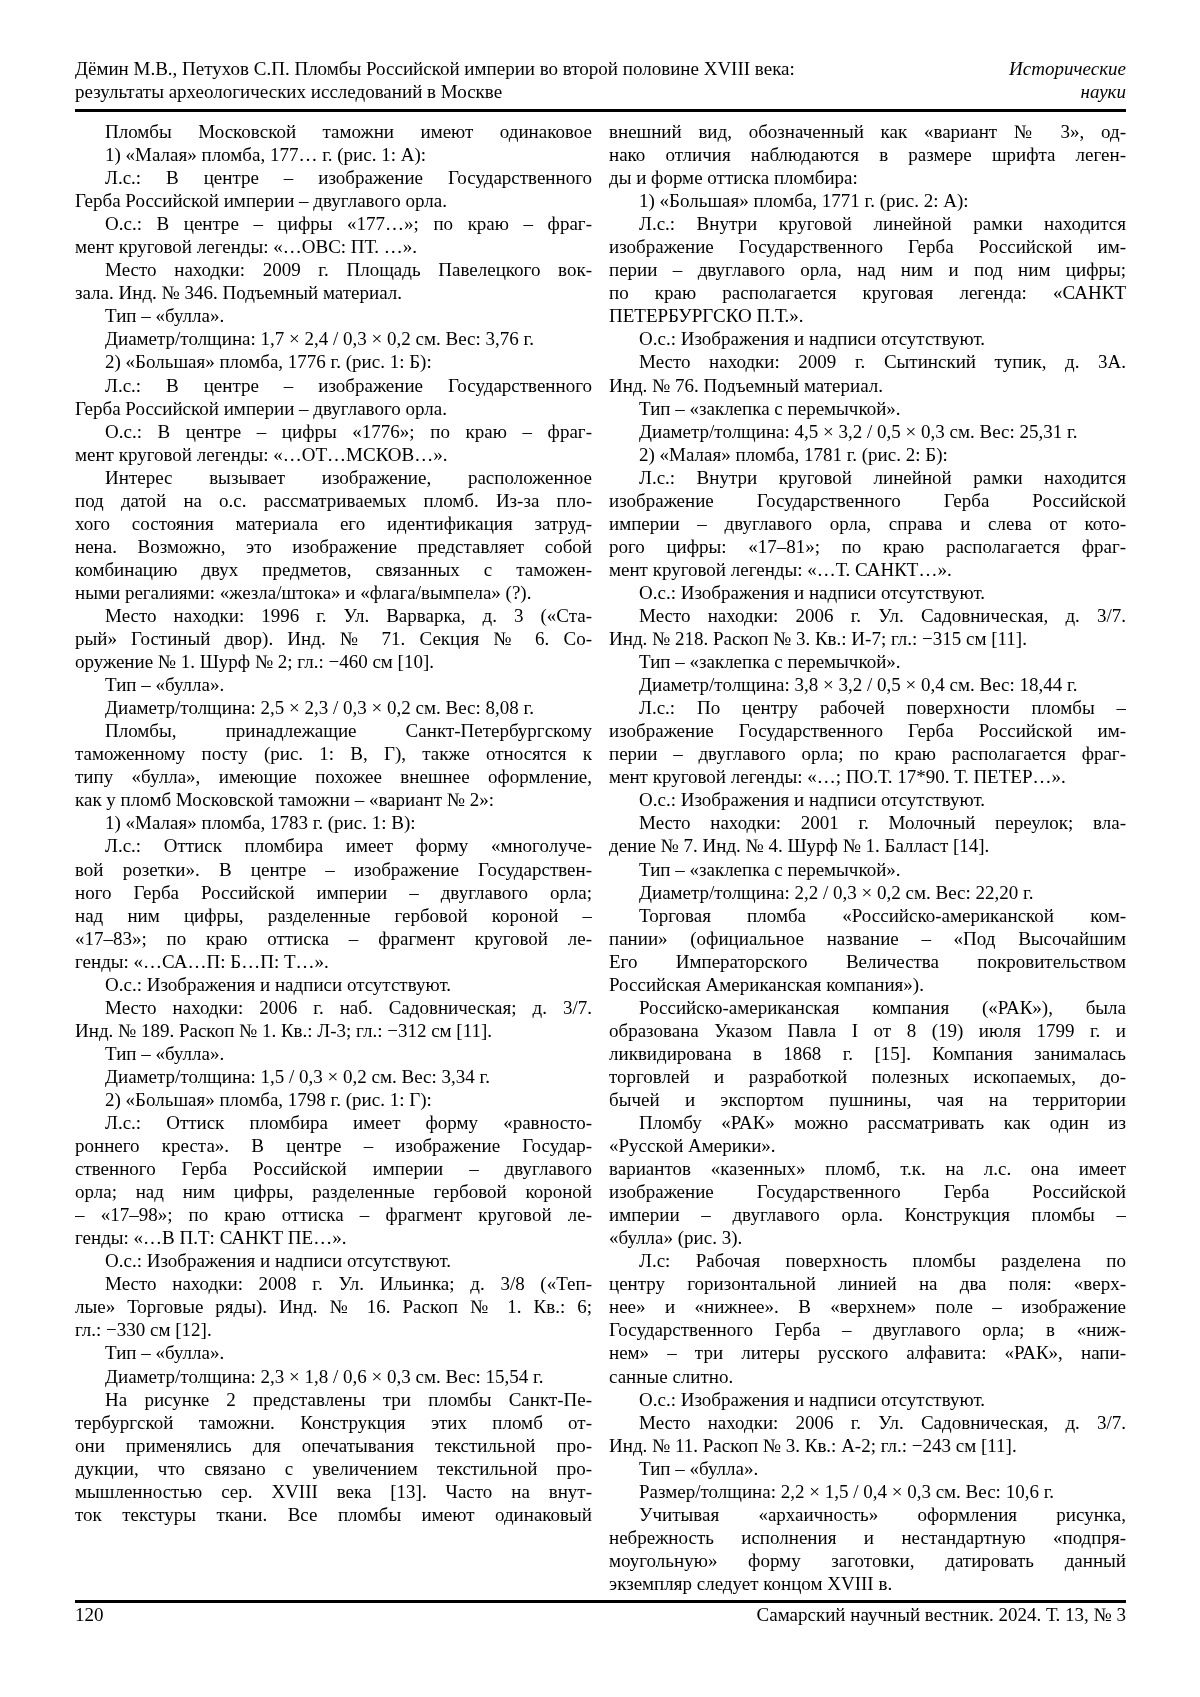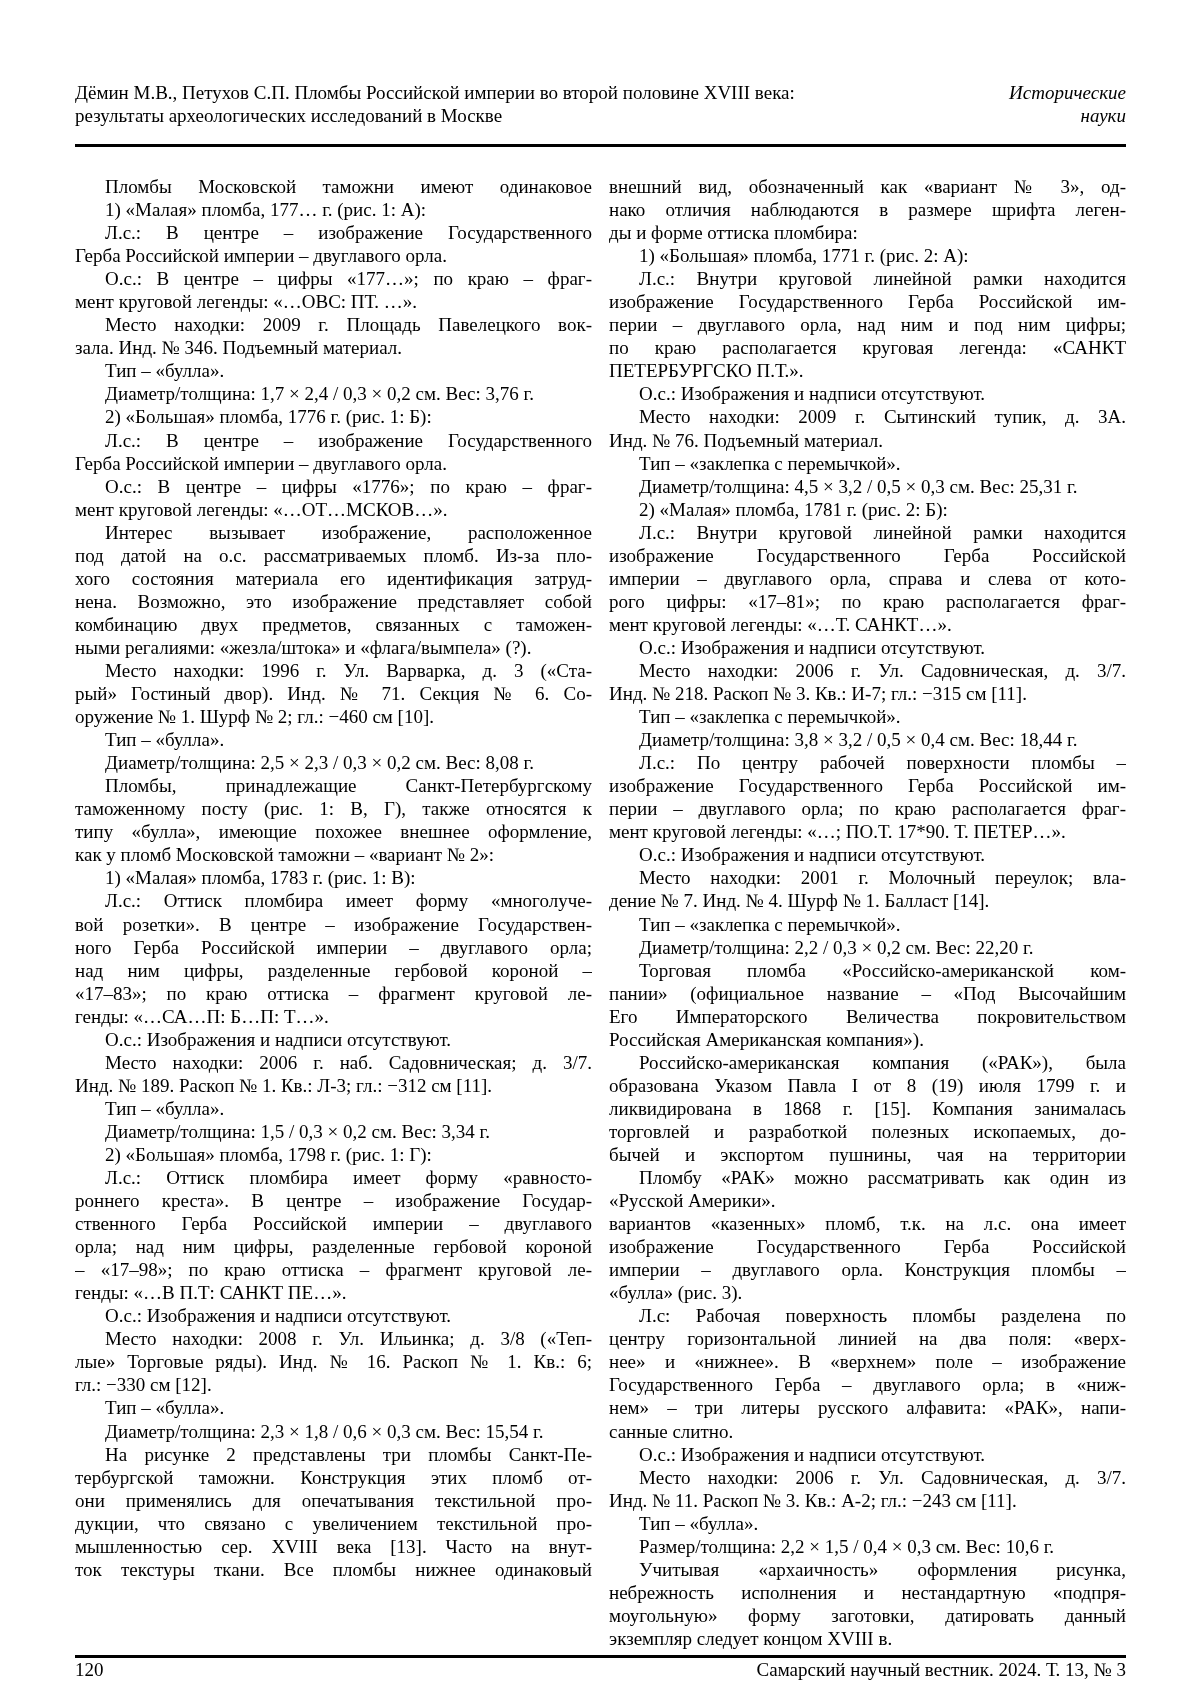--- a/index.html
+++ b/index.html
@@ -18,40 +18,38 @@
     padding: 57px 74px 0 75px;
     overflow: hidden;
   }
   .header {
     display: flex;
     justify-content: space-between;
     align-items: flex-start;
     font-size: 19px;
     line-height: 23px;
     border-bottom: 3px solid #000;
-    padding-bottom: 17px;
-    margin-top: 24px;
+    padding-bottom: 6px;
   }
   .header-left { max-width: 72%; }
   .header-right {
     font-style: italic;
     text-align: right;
     white-space: nowrap;
   }
   .columns {
     display: flex;
     gap: 17px;
     margin-top: 8px;
   }
   .col {
     width: 517px;
     font-size: 19px;
     line-height: 23.05px;
     overflow: hidden;
-    margin-top: 20px;
   }
   .line {
     text-align: justify;
     text-align-last: justify;
     white-space: normal;
   }
   .line.last { text-align-last: left; }
   .line.indent { text-indent: 30px; }
   .footer {
     border-top: 3px solid #000;
@@ -134,21 +132,21 @@
         <div class="line indent">Место находки: 2008 г. Ул. Ильинка; д. 3/8 («Теп-</div>
         <div class="line">лые» Торговые ряды). Инд. № 16. Раскоп № 1. Кв.: 6;</div>
         <div class="line last">гл.: −330 см [12].</div>
         <div class="line indent last">Тип – «булла».</div>
         <div class="line indent last">Диаметр/толщина: 2,3 × 1,8 / 0,6 × 0,3 см. Вес: 15,54 г.</div>
         <div class="line indent">На рисунке 2 представлены три пломбы Санкт-Пе-</div>
         <div class="line">тербургской таможни. Конструкция этих пломб от-</div>
         <div class="line">они применялись для опечатывания текстильной про-</div>
         <div class="line">дукции, что связано с увеличением текстильной про-</div>
         <div class="line">мышленностью сер. XVIII века [13]. Часто на внут-</div>
-        <div class="line">ток текстуры ткани. Все пломбы нижнее одинаковый</div>
+        <div class="line">ток текстуры ткани. Все пломбы имеют одинаковый</div>
       </div>
     <div class="col" id="col-right">
         <div class="line">внешний вид, обозначенный как «вариант № 3», од-</div>
         <div class="line">нако отличия наблюдаются в размере шрифта леген-</div>
         <div class="line last">ды и форме оттиска пломбира:</div>
         <div class="line indent last">1) «Большая» пломба, 1771 г. (рис. 2: А):</div>
         <div class="line indent">Л.с.: Внутри круговой линейной рамки находится</div>
         <div class="line">изображение Государственного Герба Российской им-</div>
         <div class="line">перии – двуглавого орла, над ним и под ним цифры;</div>
         <div class="line">по краю располагается круговая легенда: «САНКТ</div>

